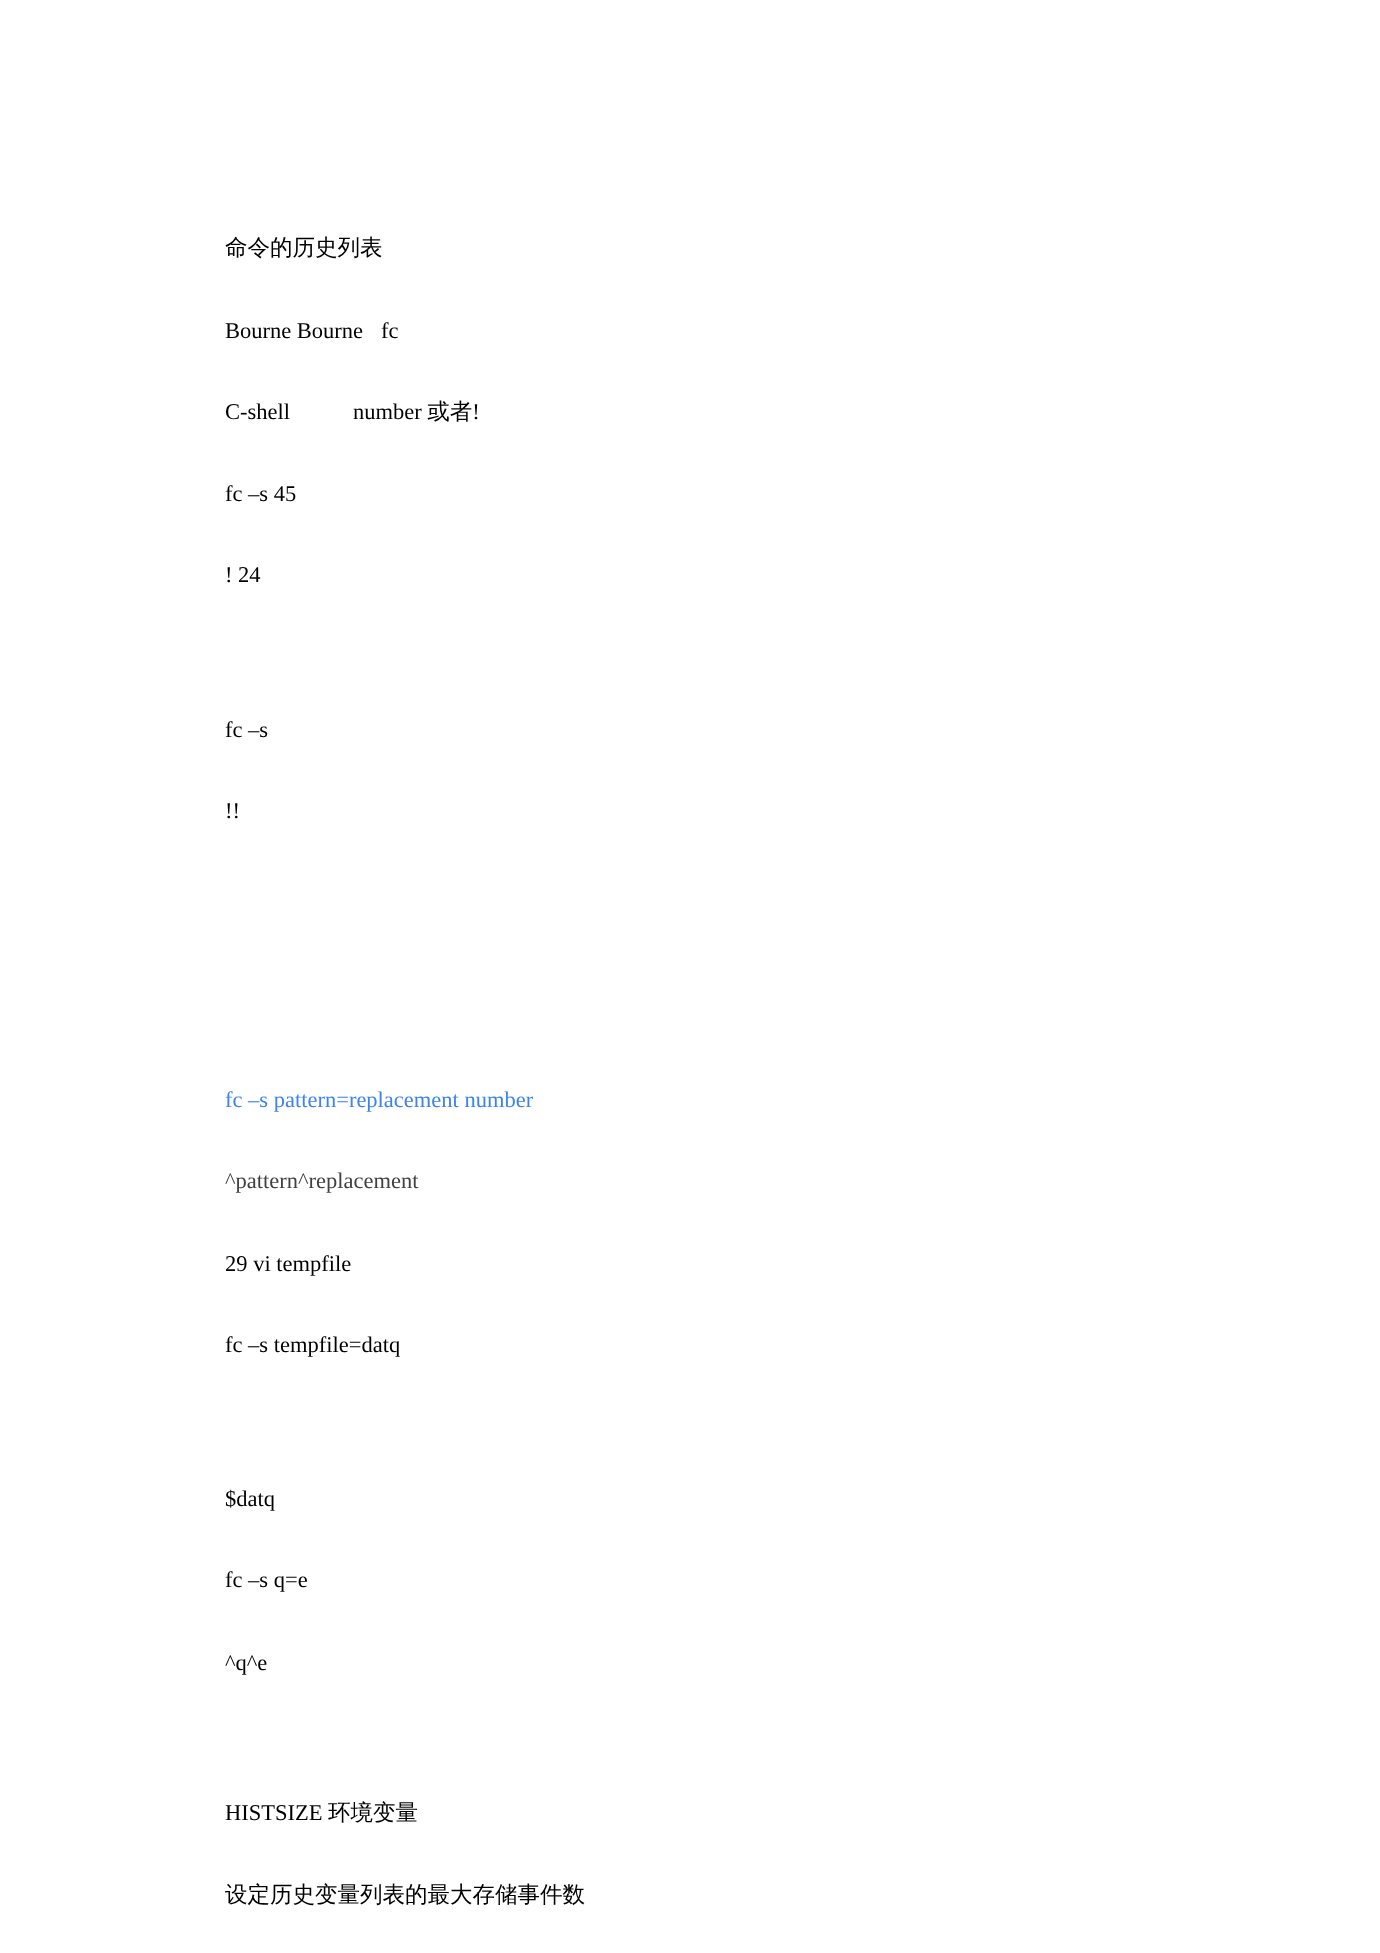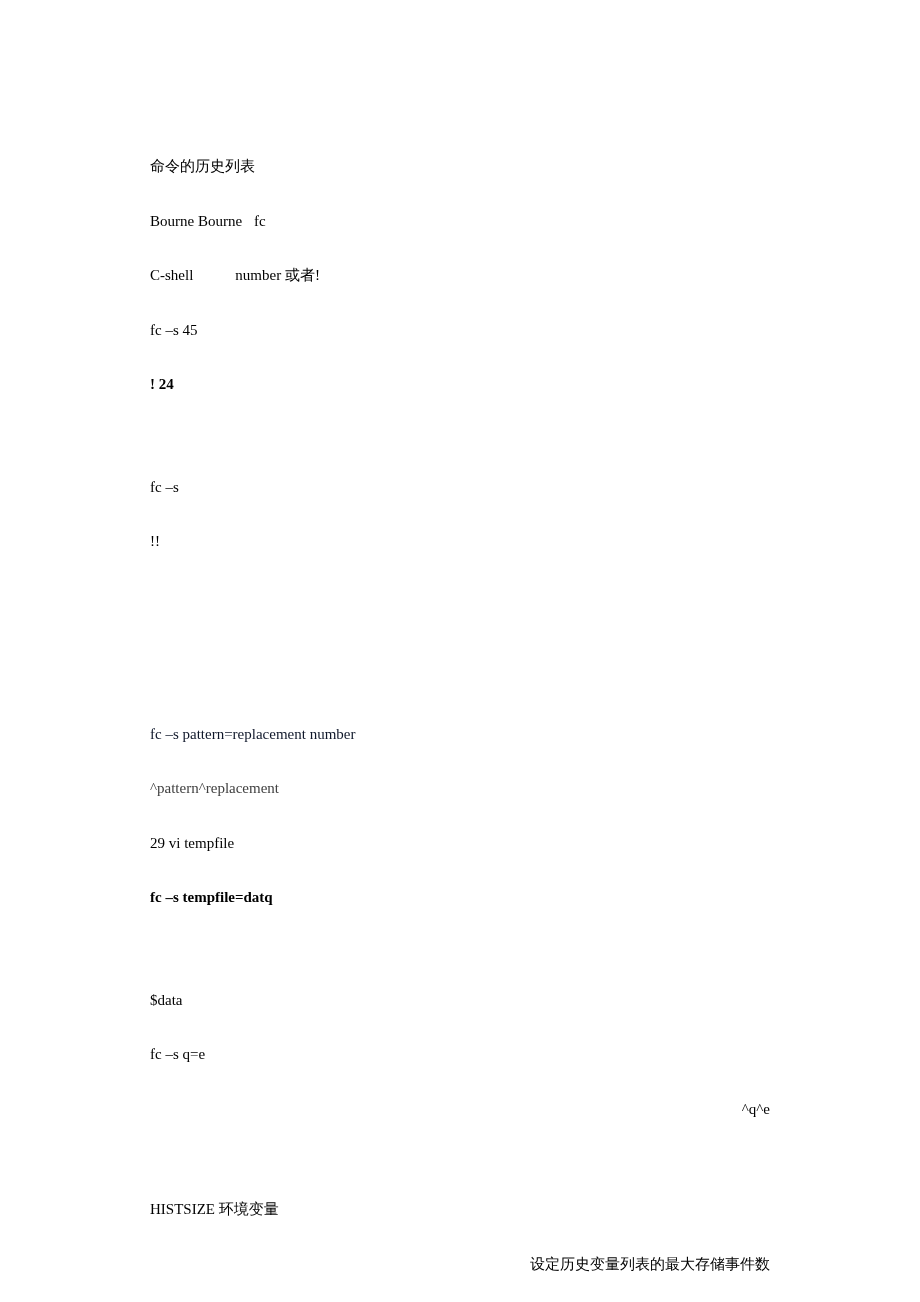--- a/index.html
+++ b/index.html
@@ -15,31 +15,29 @@
       font-size: 15px;
       color: #000000;
       padding: 155px 150px 0 150px;
     }
     .line {
       margin-bottom: 32px;
       line-height: 1.5;
     }
     .gap-large {
       margin-bottom: 80px;
-      font-weight: bold;
     }
     .gap-xl {
       margin-bottom: 170px;
     }
     .gap-medium {
       margin-bottom: 78px;
-      text-align: right;
     }
     .red {
-      color: #0f172a;
+      color: #3b82f6;
     }
     .blue {
       color: #404040;
     }
     .tab-gap {
       display: inline-block;
       width: 12px;
     }
     .tab-gap-big {
       display: inline-block;
@@ -68,21 +66,21 @@
 <div class="line gap-xl">!!</div>
 
 <div class="line red">fc –s pattern=replacement number</div>
 
 <div class="line blue">^pattern^replacement</div>
 
 <div class="line">29 vi tempfile</div>
 
 <div class="line gap-large">fc –s tempfile=datq</div>
 
-<div class="line">$data</div>
+<div class="line">$datq</div>
 
 <div class="line">fc –s q=e</div>
 
 <div class="line gap-medium">^q^e</div>
 
 <div class="line">HISTSIZE 环境变量</div>
 
 <div class="line gap-medium">设定历史变量列表的最大存储事件数</div>
 
 </body></html>

